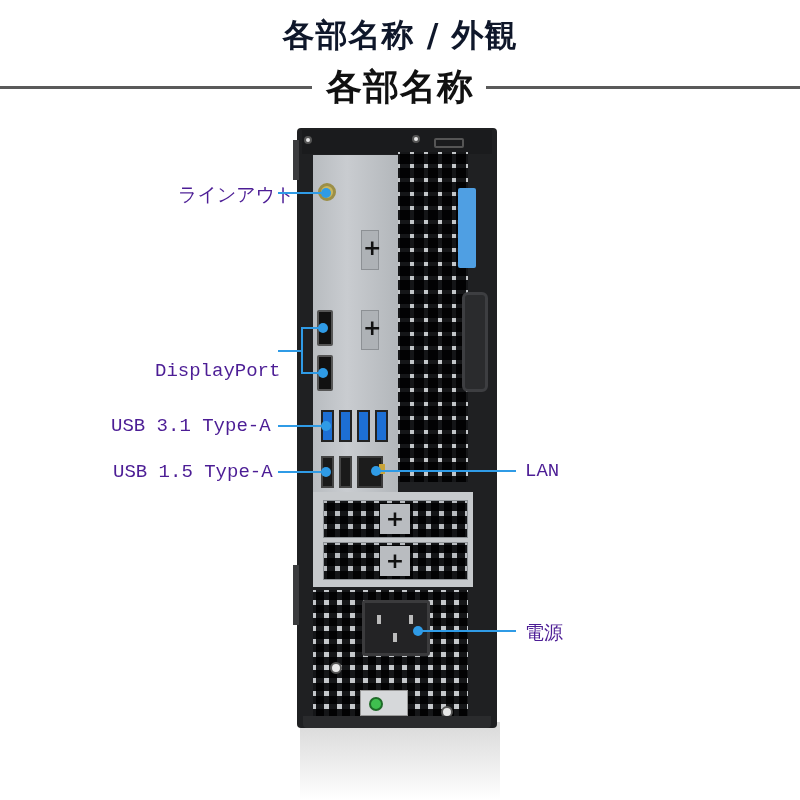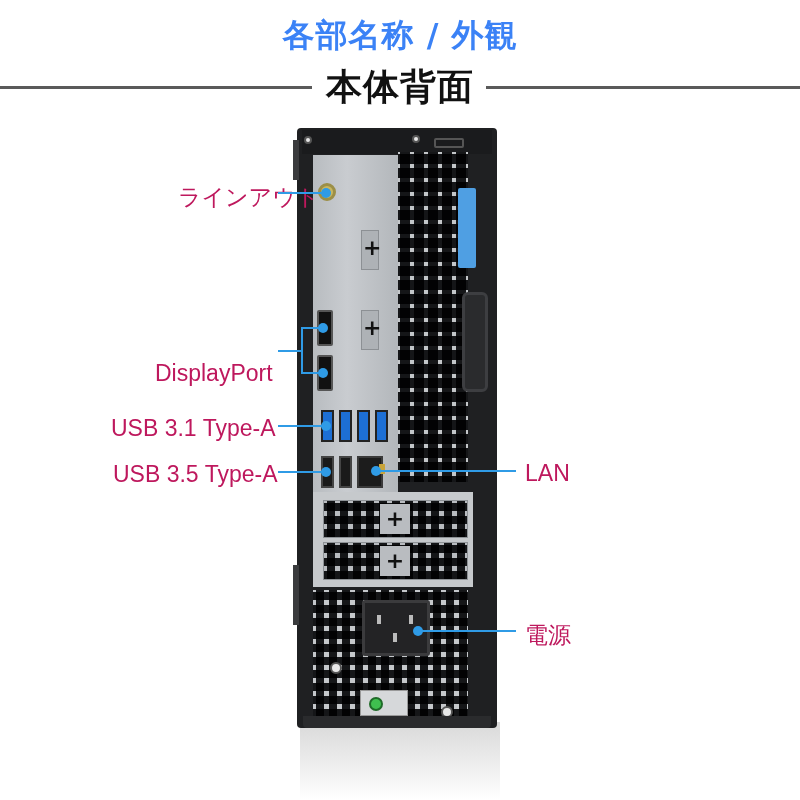--- a/index.html
+++ b/index.html
@@ -1,21 +1,21 @@
 <!DOCTYPE html>
 <html><head>
 <meta charset="utf-8">
 <style>
   * { box-sizing: border-box; margin: 0; padding: 0; }
   html, body { width: 800px; height: 800px; background: #ffffff; overflow: hidden; }
   body { position: relative; font-family: "DejaVu Sans", sans-serif; }
 
   .title-top {
     position: absolute; left: 0; top: 14px; width: 800px; text-align: center;
-    font-size: 32px; font-weight: bold; color: #3b82f6; letter-spacing: 1px;
+    font-size: 32px; font-weight: bold; color: #0f172a; letter-spacing: 1px;
   }
   .title-main {
     position: absolute; left: 0; top: 63px; width: 800px; text-align: center;
     font-size: 36px; font-weight: bold; color: #111111; letter-spacing: 1px;
   }
   .rule { position: absolute; top: 86px; height: 3px; background: #5a5a5a; }
   .rule.left { left: 0; width: 312px; }
   .rule.right { left: 486px; width: 314px; }
 
   
@@ -128,30 +128,30 @@
   .bottom-bar {
     position: absolute; left: 303px; top: 716px; width: 188px; height: 12px;
     background: #2a2b2d; border-radius: 0 0 4px 4px;
   }
 
   
   .line { position: absolute; background: #2f9be6; }
   .dot  { position: absolute; width: 10px; height: 10px; border-radius: 50%; background: #2f9be6; }
 
   .label {
-    position: absolute; font-size: 23px; color: #be185d; white-space: nowrap;
-    font-family: Liberation Sans, sans-serif;
+    position: absolute; font-size: 19px; color: #4c1d95; white-space: nowrap;
+    font-family: Liberation Mono, monospace;
   }
 </style>
 </head>
 <body>
 
 <div class="title-top">各部名称 / 外観</div>
 <div class="rule left"></div>
-<div class="title-main">本体背面</div>
+<div class="title-main">各部名称</div>
 <div class="rule right"></div>
 
 <div>
   <div class="case-shadow"></div>
   <div class="case"></div>
   <div class="side-lip" style="position:absolute;left:293px;top:140px;width:6px;height:40px;background:#3a3b3d;"></div>
   <div style="position:absolute;left:293px;top:565px;width:6px;height:60px;background:#3a3b3d;"></div>
   <div class="top-bar"></div>
   <div class="screw" style="left:304px;top:136px;"></div>
   <div class="screw" style="left:412px;top:135px;"></div>
@@ -206,21 +206,21 @@
 <div class="line" style="left:301px;top:327px;width:2px;height:47px;"></div>
 <div class="line" style="left:301px;top:327px;width:22px;height:2px;"></div>
 <div class="line" style="left:301px;top:372px;width:22px;height:2px;"></div>
 <div class="dot" style="left:318px;top:323px;"></div>
 <div class="dot" style="left:318px;top:368px;"></div>
 
 <div class="label" style="left:111px;top:415px;">USB 3.1 Type-A</div>
 <div class="line" style="left:278px;top:425px;width:46px;height:2px;"></div>
 <div class="dot" style="left:321px;top:421px;"></div>
 
-<div class="label" style="left:113px;top:461px;">USB 3.5 Type-A</div>
+<div class="label" style="left:113px;top:461px;">USB 1.5 Type-A</div>
 <div class="line" style="left:278px;top:471px;width:46px;height:2px;"></div>
 <div class="dot" style="left:321px;top:467px;"></div>
 
 <div class="dot" style="left:371px;top:466px;"></div>
 <div class="line" style="left:376px;top:470px;width:140px;height:2px;"></div>
 <div class="label" style="left:525px;top:460px;">LAN</div>
 
 <div class="dot" style="left:413px;top:626px;"></div>
 <div class="line" style="left:418px;top:630px;width:98px;height:2px;"></div>
 <div class="label" style="left:525px;top:620px;">電源</div>

